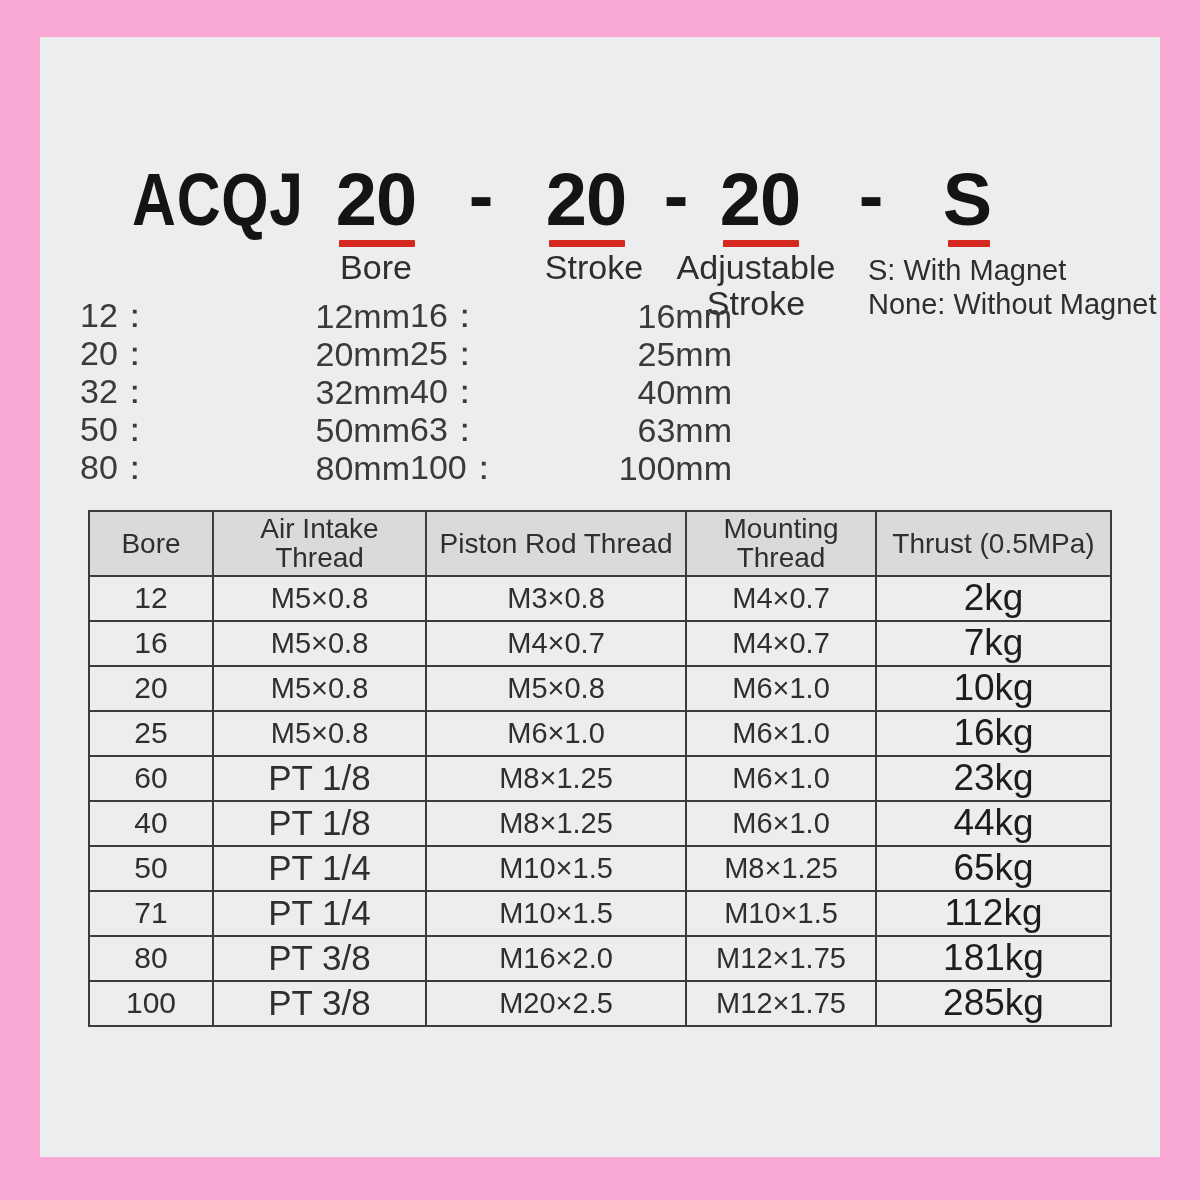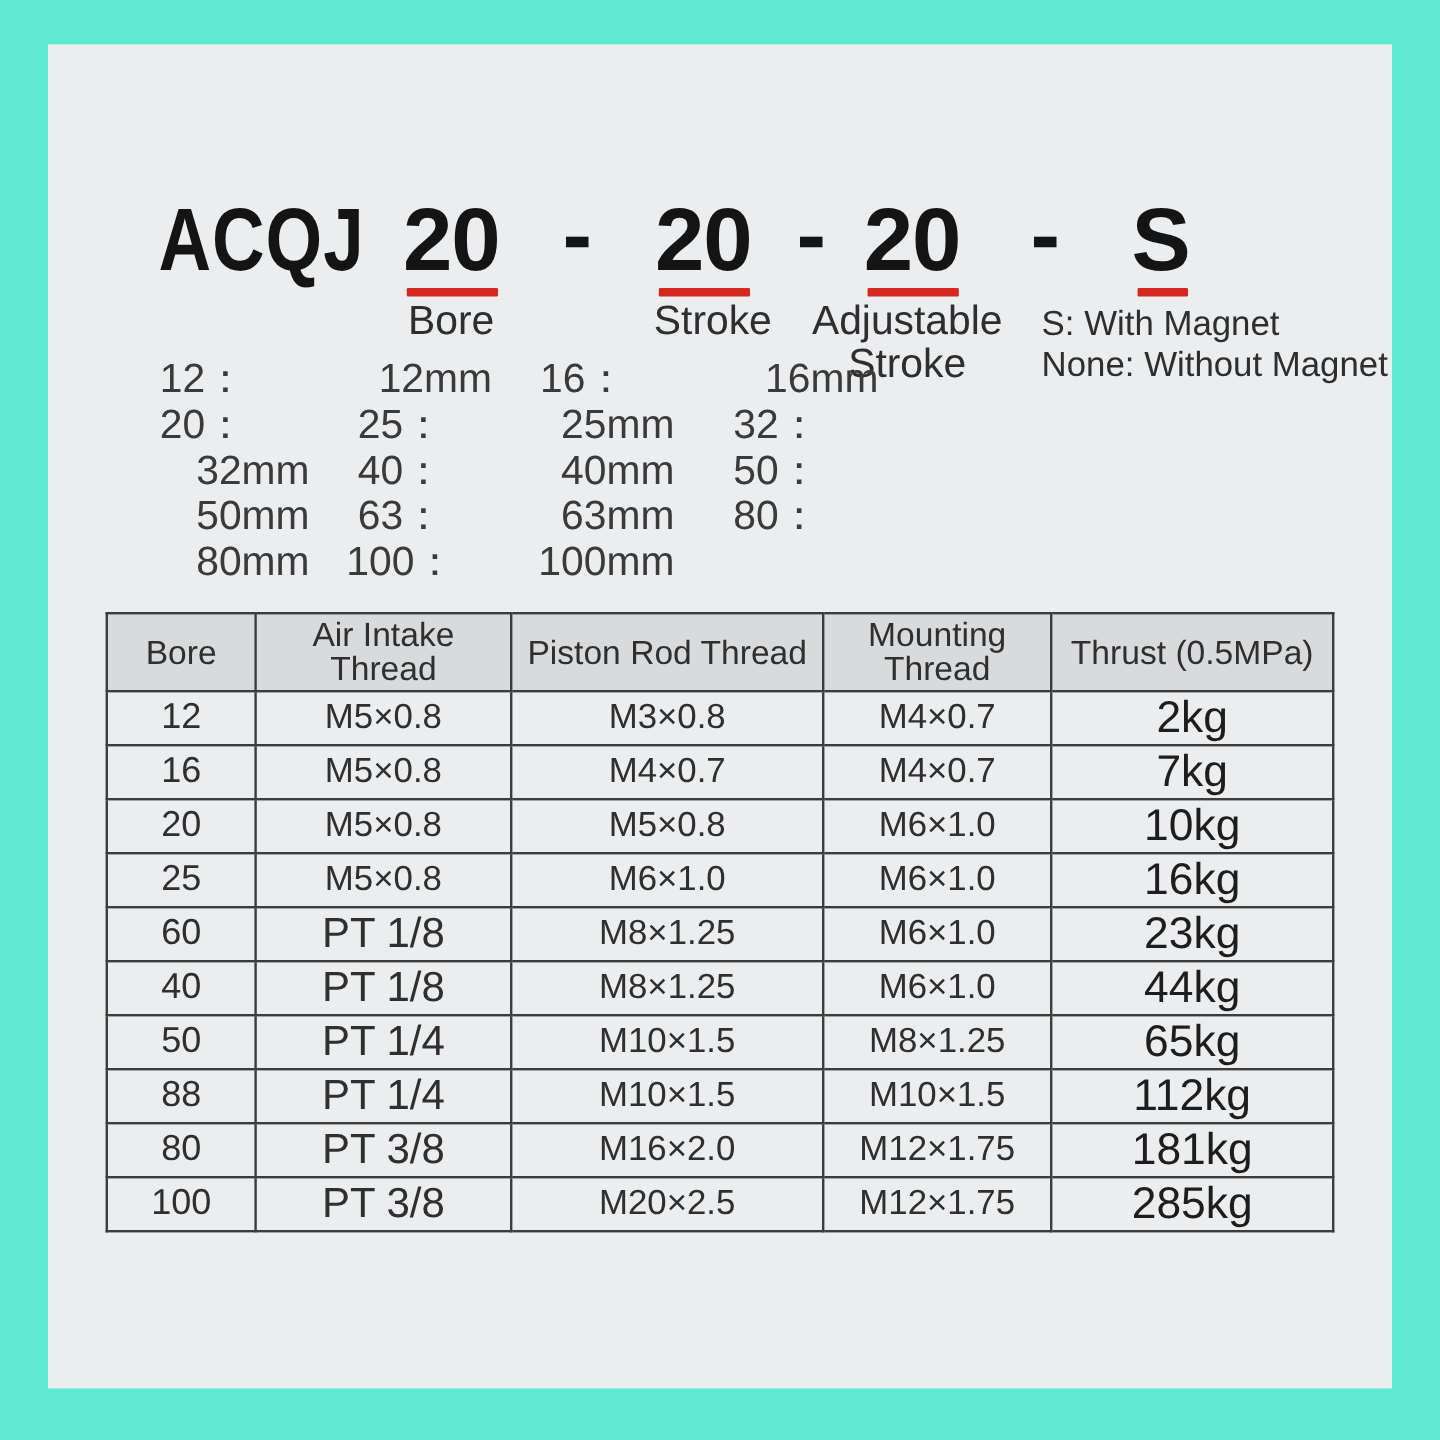--- a/index.html
+++ b/index.html
@@ -1,17 +1,17 @@
 <!DOCTYPE html>
 <html style="--accent: #d5281e;"><head>
 <meta charset="utf-8">
 <style>
   * { margin: 0; padding: 0; box-sizing: border-box; }
   html, body { width: 1200px; height: 1200px; background: #ffffff; font-family: "Liberation Sans", sans-serif; }
-  .page { position: relative; width: 1200px; height: 1200px; background: #5eead4; overflow: hidden; }
+  .page { position: relative; width: 1200px; height: 1200px; background: #f9a8d4; overflow: hidden; }
   .panel { position: absolute; left: 40px; top: 37px; width: 1120px; height: 1120px; background: #ebedee; }
 
   
   .model-area { position: absolute; left: 0; top: 0; width: 100%; height: 300px; }
   .model-prefix {
     position: absolute; left: 92px; top: 126px;
     font-size: 74px; font-weight: 700; color: #141414; line-height: 1;
     transform: scaleX(0.82); transform-origin: left center; letter-spacing: 1px;
   }
   .model-part { position: absolute; top: 126px; transform: translateX(-50%); text-align: center; }
@@ -27,21 +27,21 @@
     font-size: 29px; color: #2e2e2e; line-height: 1.18; text-align: left; white-space: nowrap;
   }
 
   
   .bore-list {
     position: absolute; left: 40px; top: 260px;
     display: grid; grid-template-columns: 178px 152px 152px 170px;
     grid-auto-rows: 38px; align-items: center;
     font-size: 34px; color: #3a3a3a;
   }
-  .bore-key { text-align: center; }
+  .bore-key { text-align: left; }
   .bore-val { text-align: right; padding-left: 26px; }
 
   
   .spec-table {
     position: absolute; left: 48px; top: 473px;
     border-collapse: collapse; table-layout: fixed; width: 1022px;
     background: #ebedee;
   }
   .spec-table th, .spec-table td {
     border: 2px solid #3c3c3c; text-align: center; vertical-align: middle;
@@ -100,20 +100,21 @@
       </div>
     </div>
 
     <div class="bore-list">
       <div class="bore-key">12：</div>
       <div class="bore-val">12mm</div>
       <div class="bore-key">16：</div>
       <div class="bore-val">16mm</div>
 
       <div class="bore-key">20：</div>
+      <div class="bore-val">20mm</div>
       <div class="bore-key">25：</div>
       <div class="bore-val">25mm</div>
 
       <div class="bore-key">32：</div>
       <div class="bore-val">32mm</div>
       <div class="bore-key">40：</div>
       <div class="bore-val">40mm</div>
 
       <div class="bore-key">50：</div>
       <div class="bore-val">50mm</div>
@@ -187,21 +188,21 @@
           <td class="c-thrust">44kg</td>
         </tr>
         <tr>
           <td class="c-bore">50</td>
           <td class="c-air">PT 1/4</td>
           <td class="c-rod">M10×1.5</td>
           <td class="c-mount">M8×1.25</td>
           <td class="c-thrust">65kg</td>
         </tr>
         <tr>
-          <td class="c-bore">88</td>
+          <td class="c-bore">71</td>
           <td class="c-air">PT 1/4</td>
           <td class="c-rod">M10×1.5</td>
           <td class="c-mount">M10×1.5</td>
           <td class="c-thrust">112kg</td>
         </tr>
         <tr>
           <td class="c-bore">80</td>
           <td class="c-air">PT 3/8</td>
           <td class="c-rod">M16×2.0</td>
           <td class="c-mount">M12×1.75</td>

